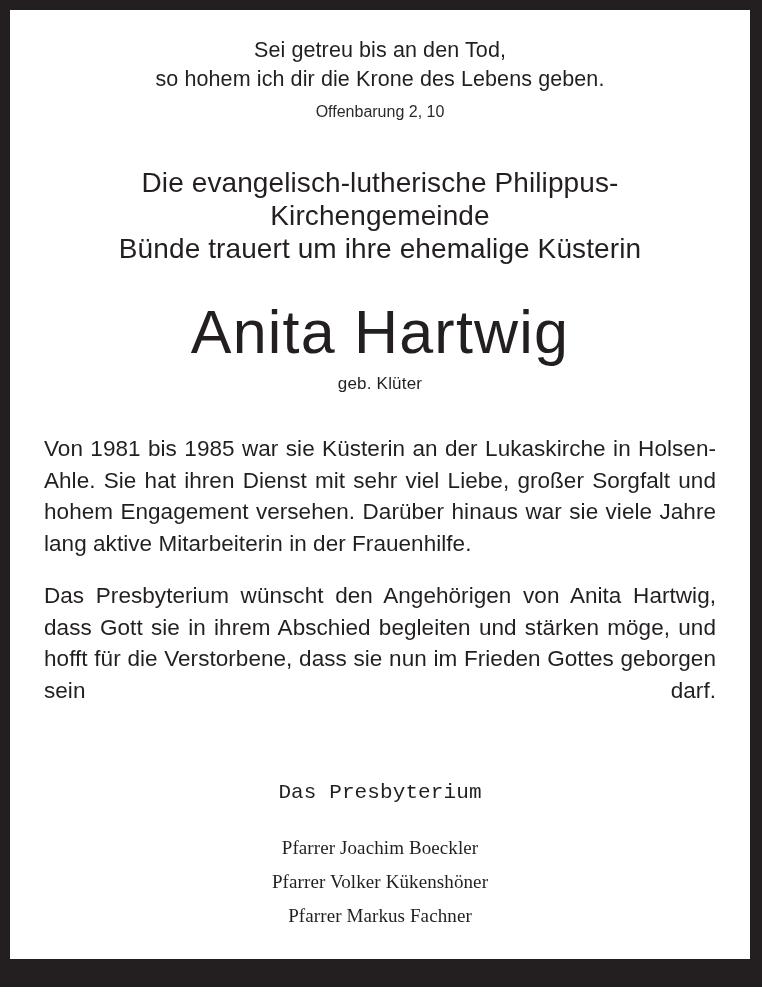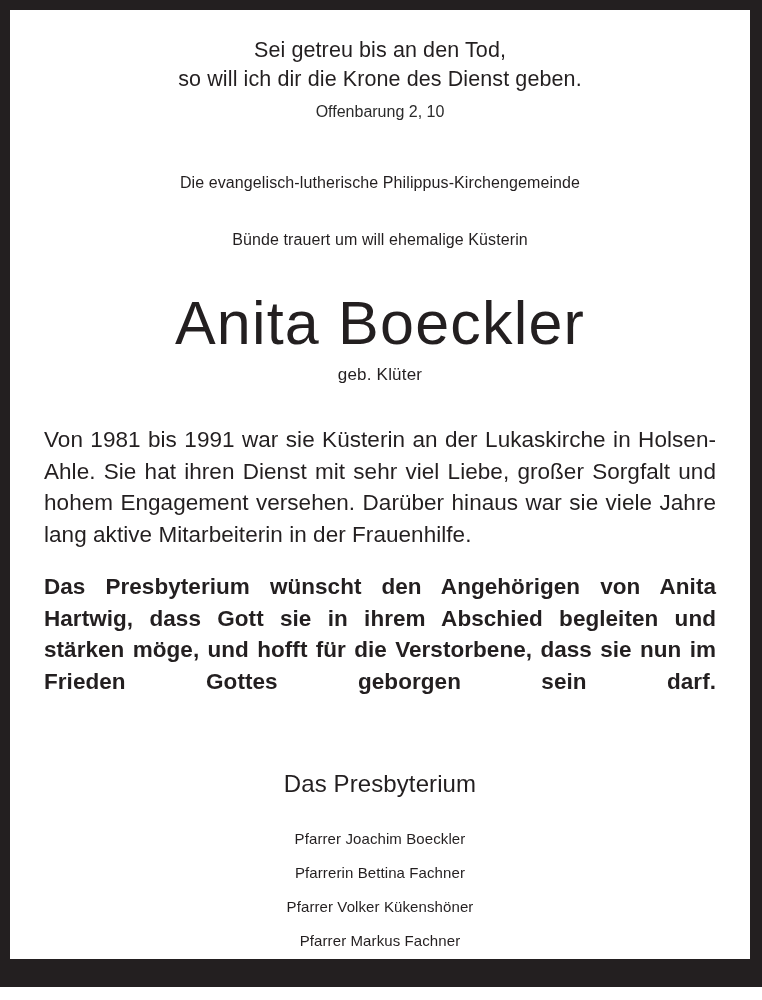--- a/index.html
+++ b/index.html
@@ -60,24 +60,23 @@
     margin-top: 7px;
     color: #2b2b2b;
   }
 
   
   .lead {
     text-align: center;
     margin-top: 43px;
   }
   .lead-line {
-    font-size: 16px;
+    font-size: 28px;
     line-height: 33px;
     letter-spacing: .1px;
-    margin-top: 24px;
   }
 
   
   .name-block {
     text-align: center;
     margin-top: 34px;
   }
   .name {
     font-family: "Liberation Sans", "DejaVu Sans", sans-serif;
     font-size: 61px;
@@ -104,84 +103,82 @@
     font-size: 22.5px;
     line-height: 31.5px;
     letter-spacing: .05px;
     margin: 0;
   }
   .para + .para {
     margin-top: 21px;
   }
   .para:last-child {
     text-align: justify;
-    font-weight: bold;
   }
   .para:last-child::after {
     content: "";
     display: inline-block;
     width: 100%;
   }
 
   
   .signature {
     text-align: center;
     margin-top: 38px;
   }
   .sig-line {
-    font-family: Liberation Sans, sans-serif;
-    font-size: 24px;
+    font-family: Liberation Mono, monospace;
+    font-size: 21px;
     line-height: 33px;
     letter-spacing: .1px;
   }
 
   
   .clergy {
     text-align: center;
     margin-top: 22px;
   }
   .clergy-name {
-    font-family: Liberation Sans, sans-serif;
-    font-size: 15px;
+    font-family: Liberation Serif, serif;
+    font-size: 19px;
     line-height: 34px;
     letter-spacing: .1px;
   }
 </style>
 </head>
 <body>
 
 <div class="notice">
   <div class="notice-inner">
 
     <div class="verse">
       <div class="verse-line cond">Sei getreu bis an den Tod,</div>
-      <div class="verse-line cond">so will ich dir die Krone des Dienst geben.</div>
+      <div class="verse-line cond">so hohem ich dir die Krone des Lebens geben.</div>
       <div class="verse-ref cond">Offenbarung 2, 10</div>
     </div>
 
     <div class="lead">
       <div class="lead-line cond">Die evangelisch-lutherische Philippus-Kirchengemeinde</div>
-      <div class="lead-line cond">Bünde trauert um will ehemalige Küsterin</div>
+      <div class="lead-line cond">Bünde trauert um ihre ehemalige Küsterin</div>
     </div>
 
     <div class="name-block">
-      <div class="name">Anita Boeckler</div>
+      <div class="name">Anita Hartwig</div>
       <div class="maiden cond">geb. Klüter</div>
     </div>
 
     <div class="body-text">
-      <p class="para cond">Von 1981 bis 1991 war sie Küsterin an der Lukaskirche in Holsen-Ahle. Sie hat ihren Dienst mit sehr viel Liebe, großer Sorgfalt und hohem Engagement versehen. Darüber hinaus war sie viele Jahre lang aktive Mitarbeiterin in der Frauenhilfe.</p>
+      <p class="para cond">Von 1981 bis 1985 war sie Küsterin an der Lukaskirche in Holsen-Ahle. Sie hat ihren Dienst mit sehr viel Liebe, großer Sorgfalt und hohem Engagement versehen. Darüber hinaus war sie viele Jahre lang aktive Mitarbeiterin in der Frauenhilfe.</p>
       <p class="para cond">Das Presbyterium wünscht den Angehörigen von Anita Hartwig, dass Gott sie in ihrem Abschied begleiten und stärken möge, und hofft für die Verstorbene, dass sie nun im Frieden Gottes geborgen sein darf.</p>
     </div>
 
     <div class="signature">
       <div class="sig-line">Das Presbyterium</div>
     </div>
 
     <div class="clergy">
       <div class="clergy-name">Pfarrer Joachim Boeckler</div>
-      <div class="clergy-name">Pfarrerin Bettina Fachner</div>
       <div class="clergy-name">Pfarrer Volker Kükenshöner</div>
       <div class="clergy-name">Pfarrer Markus Fachner</div>
     </div>
 
   </div>
 </div>
 
 </body></html>

